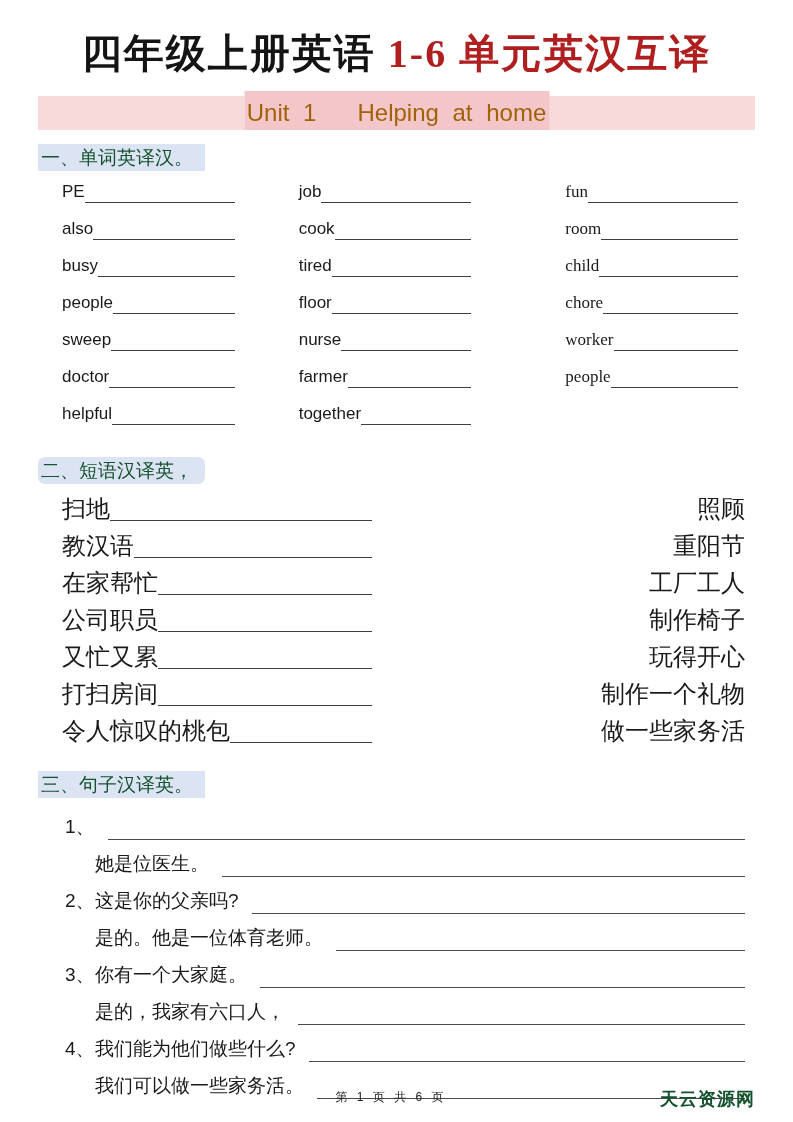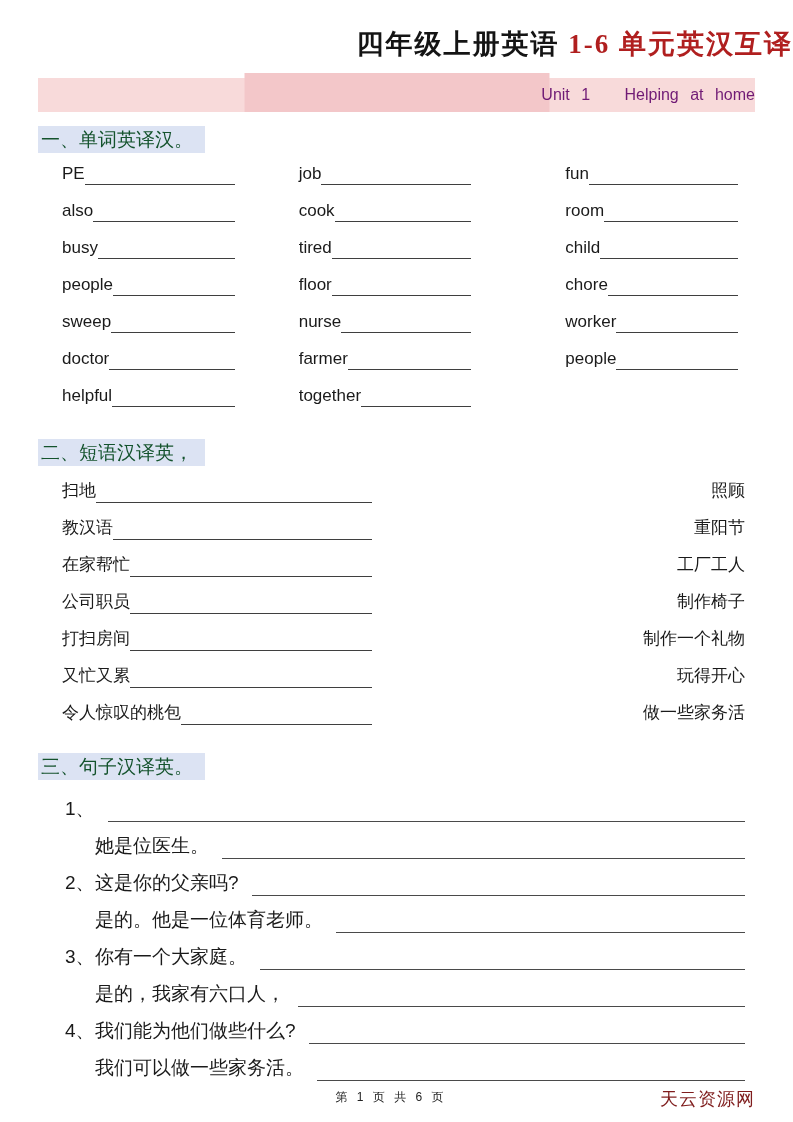--- a/index.html
+++ b/index.html
@@ -8,22 +8,22 @@
     width:793px; height:1122px;
     background:#ffffff;
     overflow:hidden;
     font-family:"Liberation Sans", sans-serif;
     color:#1a1a1a;
   }
 
   
   .title {
     padding-top:26px;
-    text-align:right;
-    font-size:27px;
+    text-align:center;
+    font-size:40px;
     font-weight:bold;
     letter-spacing:2px;
     line-height:1.4;
     font-family:"Liberation Serif", serif;
     white-space:nowrap;
   }
   .title .t-black { color:#141414; }
   .title .t-red   { color:#b01f1f; }
 
   
@@ -35,62 +35,62 @@
   }
   .banner-center {
     position:absolute;
     left:50%; transform:translateX(-50%);
     top:-5px; bottom:0;
     width:305px;
     background:#f3c7c9;
   }
   .banner-text {
     position:relative;
-    text-align:right;
-    font-size:16px;
+    text-align:center;
+    font-size:24px;
     line-height:34px;
-    color:#701a75;
+    color:#a16207;
     white-space:pre;
     word-spacing:7px;
   }
 
   
   .sec-heading {
     display:inline-block;
     margin:14px 0 0 38px;
     background:#dce3f3;
     font-size:19px;
     line-height:21px;
     padding:3px 12px 3px 3px;
     color:#14532d;
   }
-  .h2-gap { margin-top:17px; }
+  .h2-gap { margin-top:17px;border-radius:7px; }
   .h3-gap { margin-top:15px; }
 
   
   .uline {
     flex:1 1 auto;
     height:3px;
     border-bottom:1.5px solid #3f3f3f;
   }
 
   
   .word-grid { margin:10px 55px 0 62px; }
   .wrow { display:flex; height:22px; margin-bottom:15px;gap:6px; }
   .wcell { width:185px; display:flex; align-items:flex-end; }
   .wcell + .wcell { margin-left:58px;justify-content:space-between; }
-  .wcell:last-child { margin-left:88px; }
+  .wcell:last-child { margin-left:88px;font-family:Liberation Serif, serif; }
   .wlabel { font-size:17px; line-height:22px; white-space:nowrap; }
 
   
   .phrase-grid { margin:13px 48px 0 62px; }
   .prow { display:flex; height:24px; margin-bottom:13px; }
   .pcell { width:310px; display:flex; align-items:flex-end; }
   .pcell + .pcell { margin-left:63px;flex-direction:column; }
-  .plabel { font-size:17px; line-height:24px; white-space:nowrap; }
+  .plabel { font-size:24px; line-height:24px; white-space:nowrap; }
 
   
   .sentence-list { margin:16px 48px 0 65px; }
   .srow { display:flex; align-items:flex-end; height:26px; margin-bottom:11px; }
   .snum { width:30px; flex:0 0 30px; font-size:19px; line-height:26px; white-space:nowrap; }
   .stext { font-size:19px; line-height:26px; white-space:nowrap; }
   .sline { margin-left:13px; border-bottom:1.6px solid #4a4a4a; }
 
   
   .page-info {
@@ -98,22 +98,22 @@
     left:0; right:11px; bottom:16px;
     text-align:center;
     font-size:12px;
     letter-spacing:3px;
     color:#222;
   }
   .site-watermark {
     position:absolute;
     right:38px; bottom:11px;
     font-size:18px;
-    font-weight:normal;
-    color:#7f1d1d;
+    font-weight:bold;
+    color:#14532d;
     letter-spacing:1px;
   }
 </style>
 </head>
 <body>
 
 <div class="page">
 
   <div class="title">
     <span class="t-black">四年级上册英语 </span><span class="t-red">1-6 单元英汉互译</span>
@@ -264,35 +264,35 @@
           <span class="plabel">公司职员</span>
           <span class="uline"></span>
         </div>
         <div class="pcell">
           <span class="plabel">制作椅子</span>
           <span class="uline"></span>
         </div>
       </div>
       <div class="prow">
         <div class="pcell">
+          <span class="plabel">又忙又累</span>
+          <span class="uline"></span>
+        </div>
+        <div class="pcell">
+          <span class="plabel">玩得开心</span>
+          <span class="uline"></span>
+        </div>
+      </div>
+      <div class="prow">
+        <div class="pcell">
           <span class="plabel">打扫房间</span>
           <span class="uline"></span>
         </div>
         <div class="pcell">
           <span class="plabel">制作一个礼物</span>
-          <span class="uline"></span>
-        </div>
-      </div>
-      <div class="prow">
-        <div class="pcell">
-          <span class="plabel">又忙又累</span>
-          <span class="uline"></span>
-        </div>
-        <div class="pcell">
-          <span class="plabel">玩得开心</span>
           <span class="uline"></span>
         </div>
       </div>
       <div class="prow">
         <div class="pcell">
           <span class="plabel">令人惊叹的桃包</span>
           <span class="uline"></span>
         </div>
         <div class="pcell">
           <span class="plabel">做一些家务活</span>

